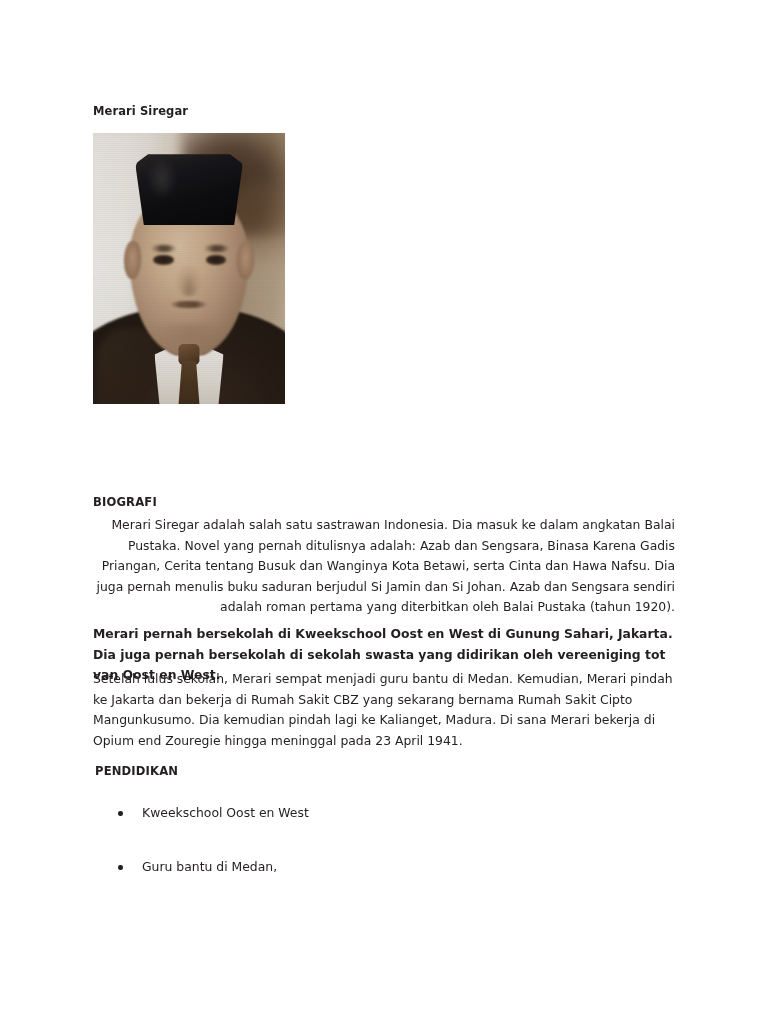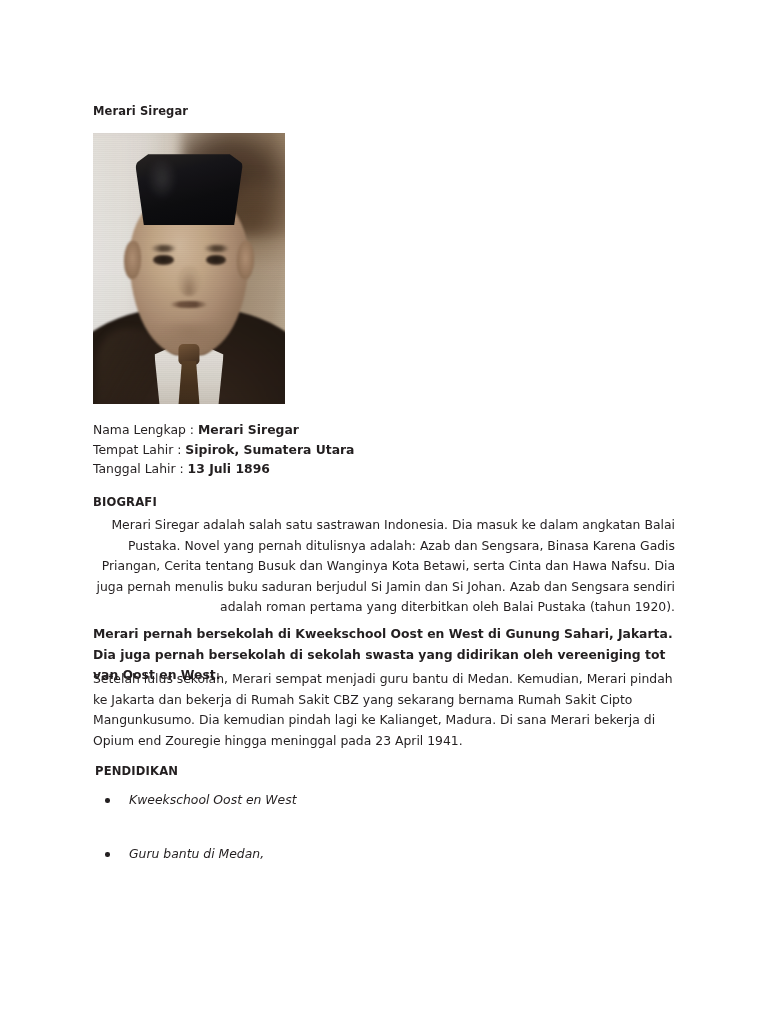--- a/index.html
+++ b/index.html
@@ -273,24 +273,23 @@
   .blk-bio-head   { top: 494px; }
   .blk-bio-p1     { top: 515px; text-align: right; }
   .blk-bio-p2     { top: 624px; font-weight: bold; }
   .blk-bio-p3     { top: 658px; margin-top: 11px; }
   .blk-pend-head  { top: 763px; left: 95px; }
   .blk-pend-list  { top: 786px; }
   .blk-karir-head { top: 817px; left: 95px; }
   .blk-karir-list { top: 840px; }
 
   ul.bullets {
-    margin: 3px;
+    margin: 16px;
     padding: 0;
     list-style: none;
-    font-style: italic;
   }
   ul.bullets li {
     position: relative;
     padding-left: 33px;
     font-size: 12.4px;
     line-height: 22px;
     white-space: pre;
   }
   ul.bullets li::before {
     content: "";
@@ -339,31 +338,20 @@
       <div class="cap-sheen"></div>
 
       <div class="tie-knot"></div>
       <div class="tie-body"></div>
 
       <div class="photo-tint"></div>
       <div class="photo-grain"></div>
     </div>
   </div>
 
-  <div class="facts">
-    <div>
-      <span class="fact-label">Nama Lengkap : </span><span class="fact-value">Merari Siregar</span>
-    </div>
-    <div>
-      <span class="fact-label">Tempat Lahir : </span><span class="fact-value">Sipirok, Sumatera Utara</span>
-    </div>
-    <div>
-      <span class="fact-label">Tanggal Lahir : </span><span class="fact-value">13 Juli 1896</span>
-    </div>
-  </div>
 
   <div class="blk blk-bio-head section-heading">BIOGRAFI</div>
 
   <div class="blk blk-bio-p1 para">Merari Siregar adalah salah satu sastrawan Indonesia. Dia masuk ke dalam angkatan Balai Pustaka. Novel yang pernah ditulisnya adalah: Azab dan Sengsara, Binasa Karena Gadis Priangan, Cerita tentang Busuk dan Wanginya Kota Betawi, serta Cinta dan Hawa Nafsu. Dia juga pernah menulis buku saduran berjudul Si Jamin dan Si Johan. Azab dan Sengsara sendiri adalah roman pertama yang diterbitkan oleh Balai Pustaka (tahun 1920).</div>
 
   <div class="blk blk-bio-p2 para">Merari pernah bersekolah di Kweekschool Oost en West di Gunung Sahari, Jakarta. Dia juga pernah bersekolah di sekolah swasta yang didirikan oleh vereeniging tot van Oost en West.</div>
 
   <div class="blk blk-bio-p3 para">Setelah lulus sekolah, Merari sempat menjadi guru bantu di Medan. Kemudian, Merari pindah ke Jakarta dan bekerja di Rumah Sakit CBZ yang sekarang bernama Rumah Sakit Cipto Mangunkusumo. Dia kemudian pindah lagi ke Kalianget, Madura. Di sana Merari bekerja di Opium end Zouregie hingga meninggal pada 23 April 1941.</div>
 
   <div class="blk blk-pend-head section-heading">PENDIDIKAN</div>

